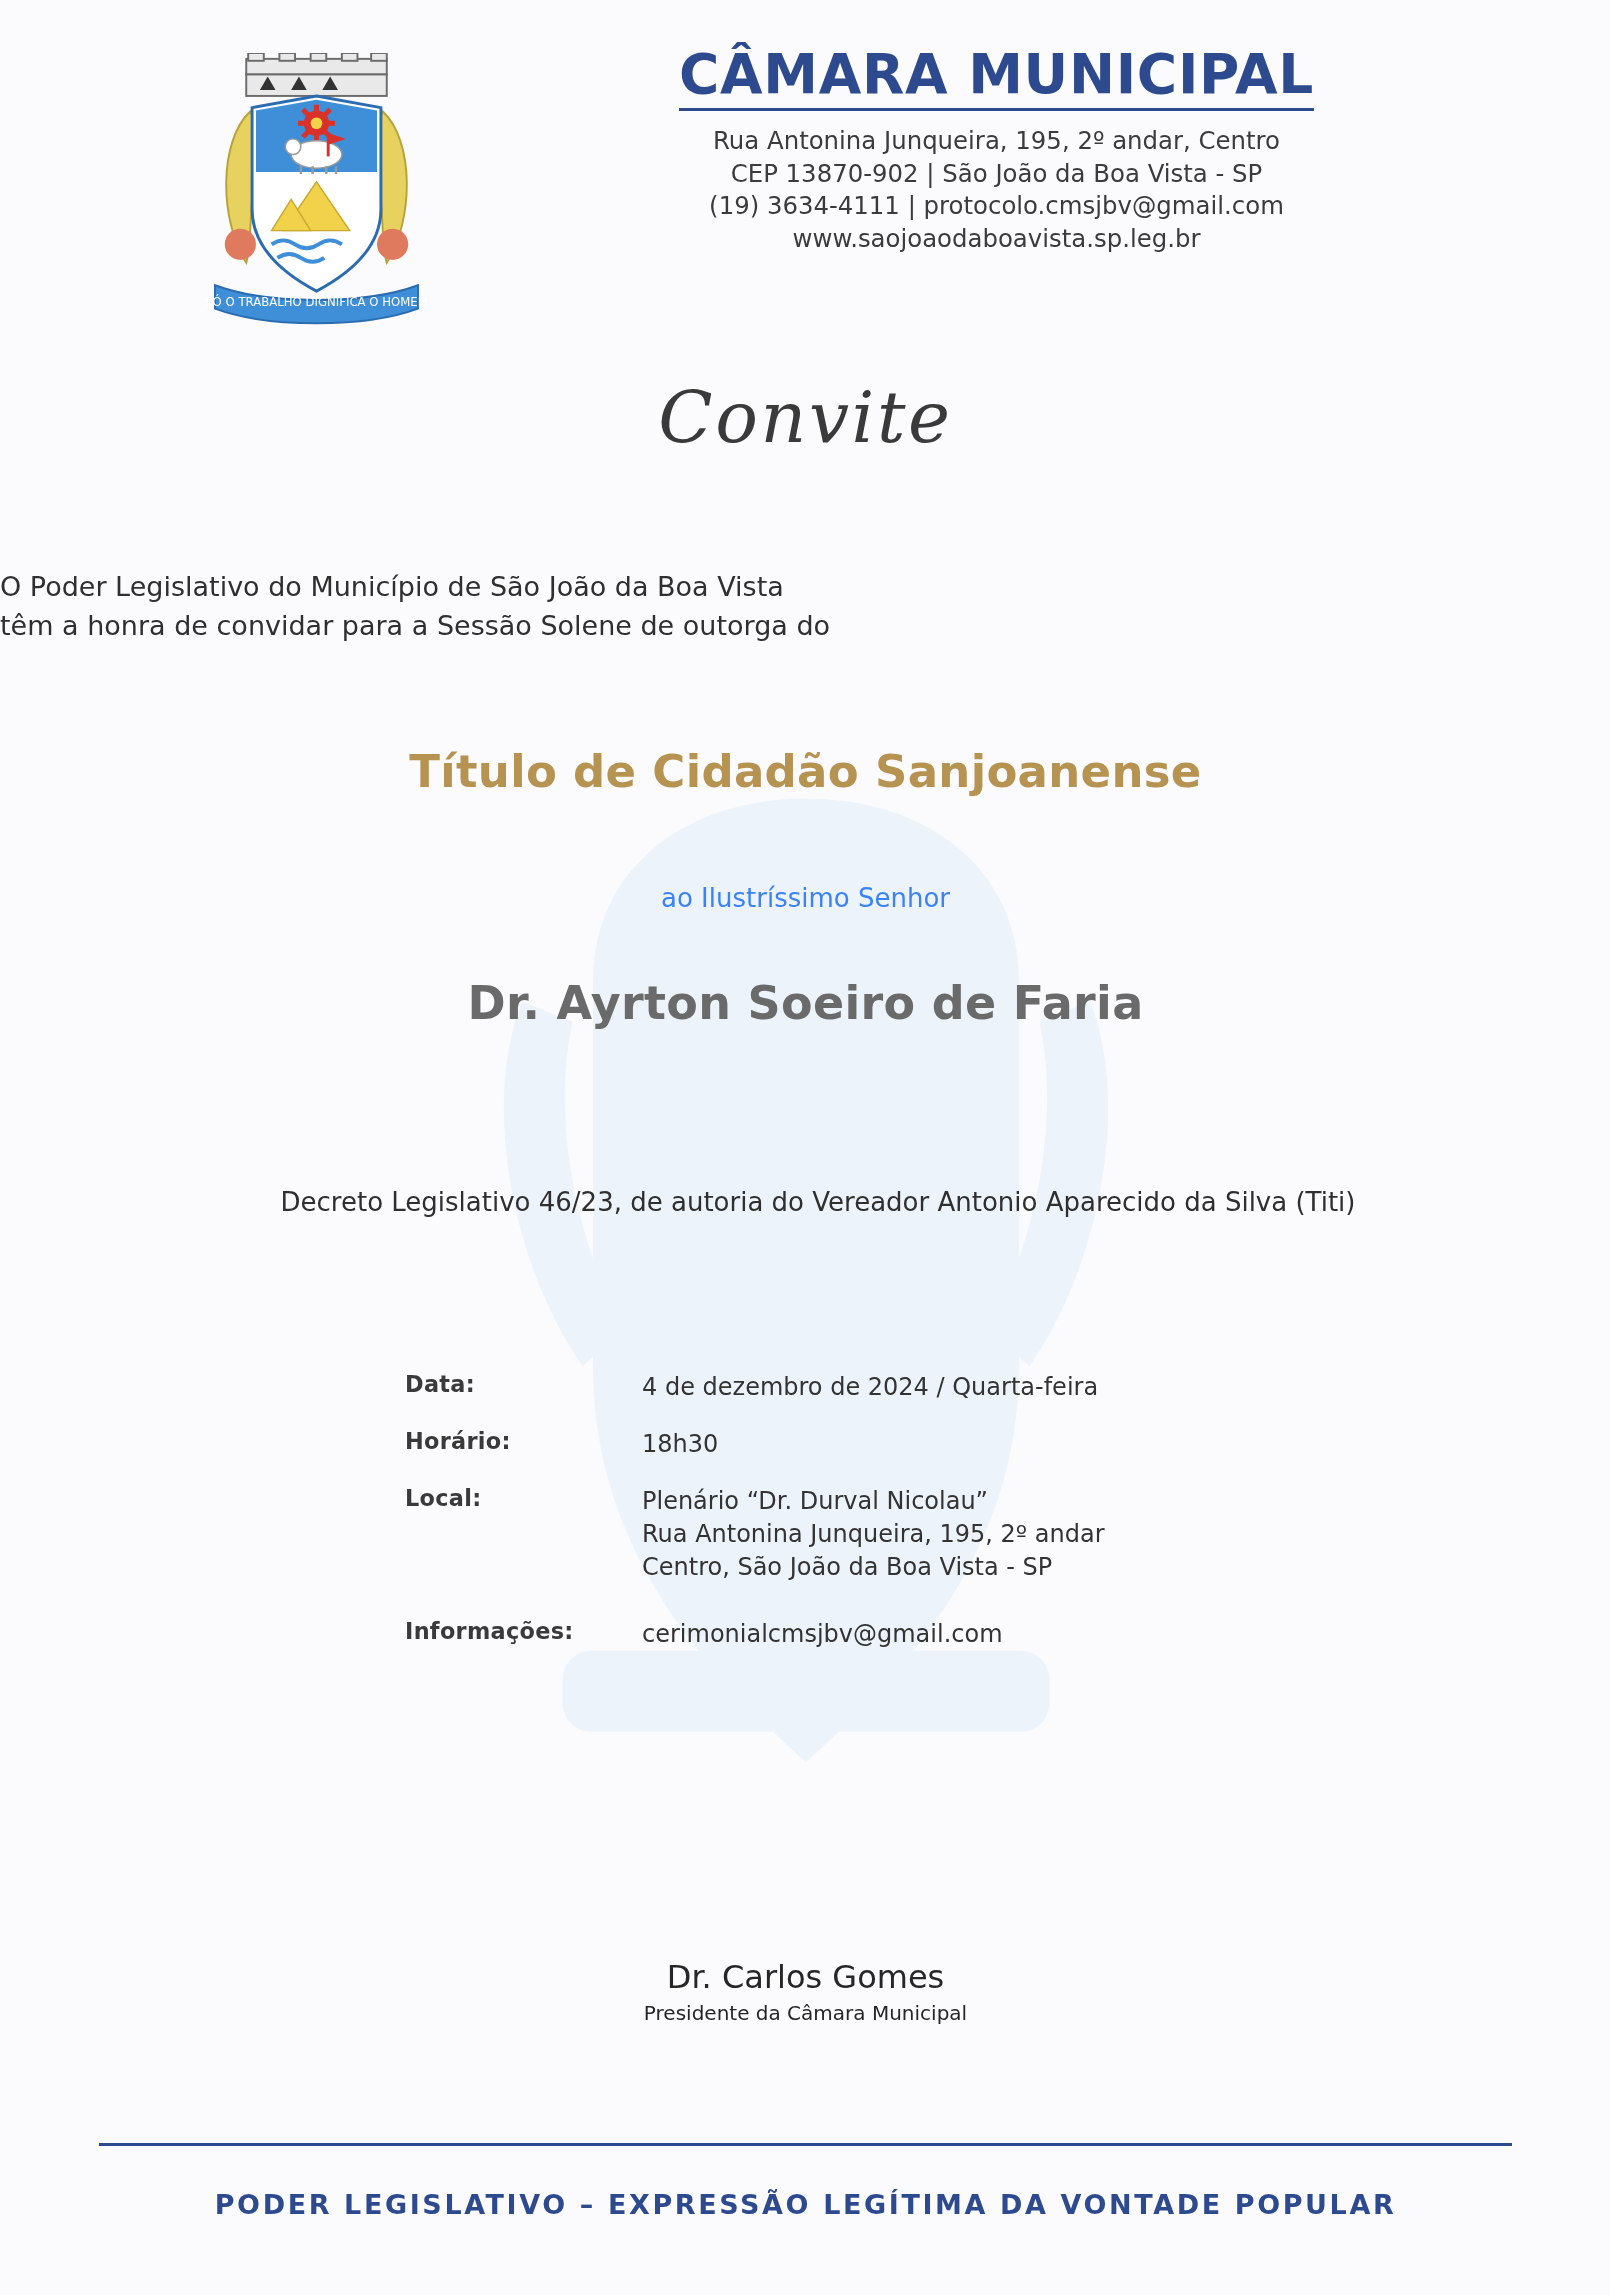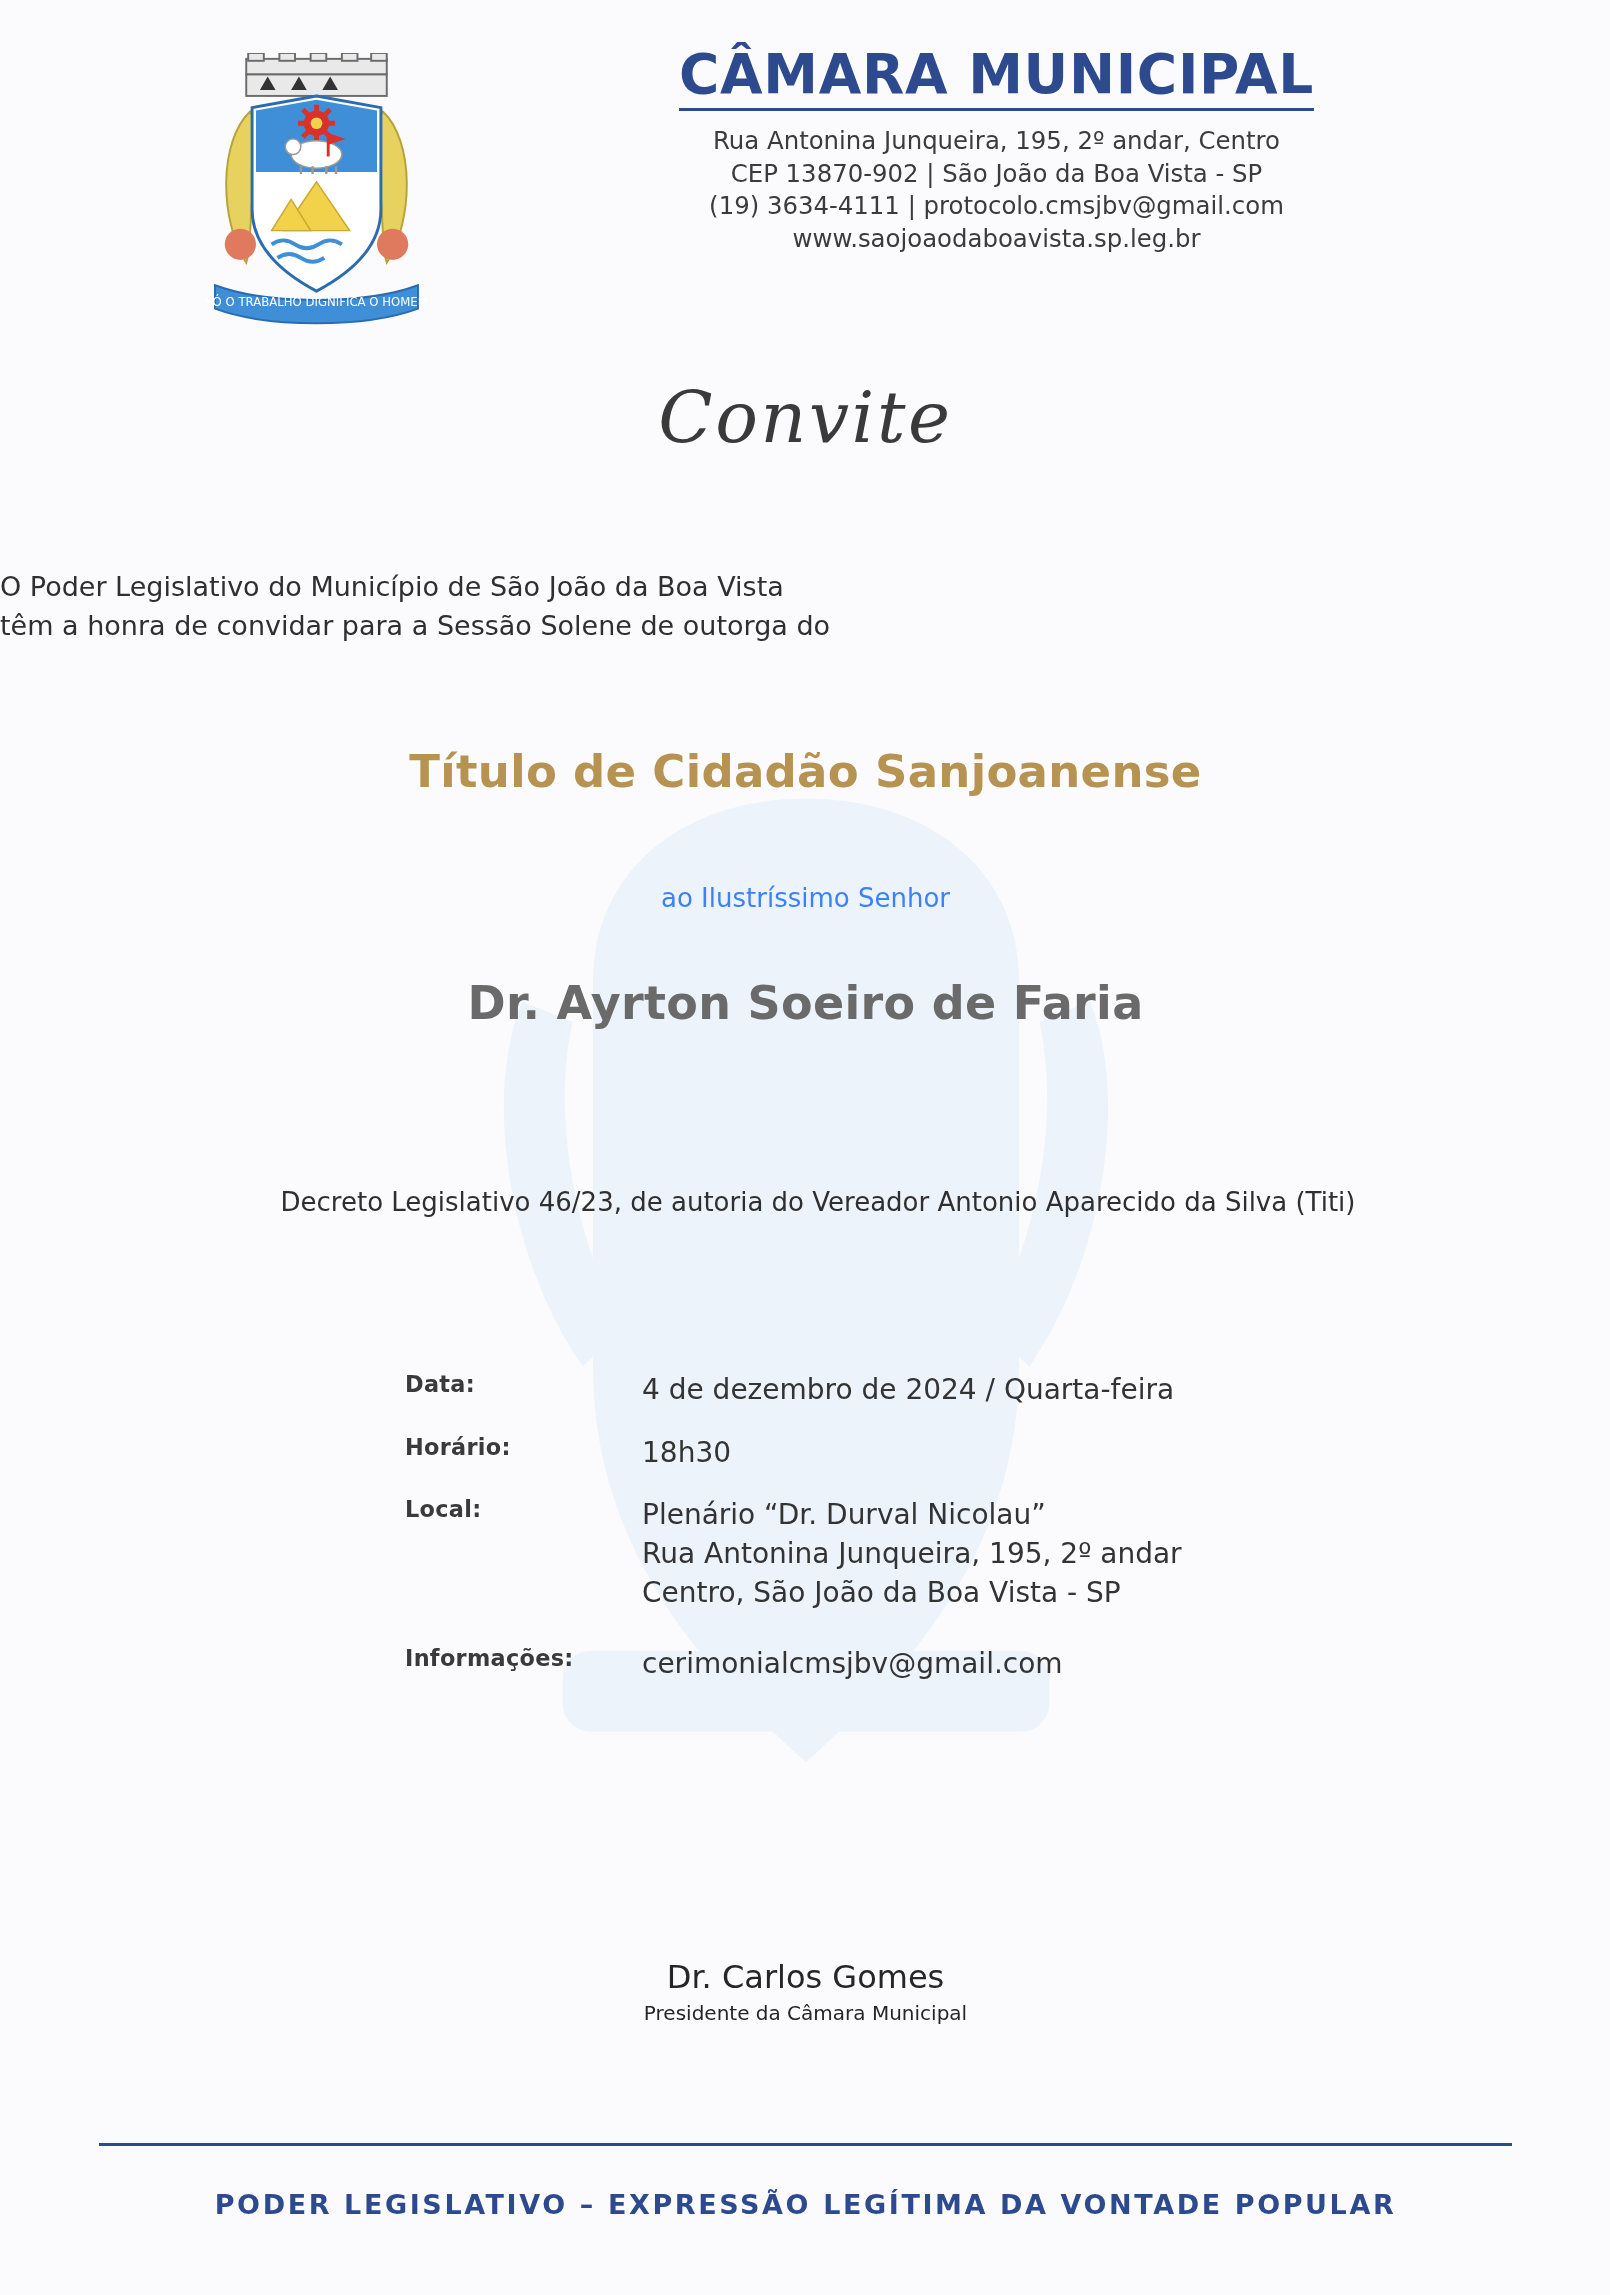--- a/index.html
+++ b/index.html
@@ -154,21 +154,21 @@
   }
   .detail-label {
     width: 237px;
     flex: 0 0 237px;
     font-size: 22.4px;
     font-weight: bold;
     color: #3a3a3a;
     letter-spacing: 0.3px;
   }
   .detail-value {
-    font-size: 28px;
+    font-size: 24px;
     line-height: 1.38;
     color: #333;
   }
   .detail-value .line { display: block; }
   .detail-row.info { margin-top: 33px; }
 
   
   .signature {
     position: absolute;
     left: 0;

